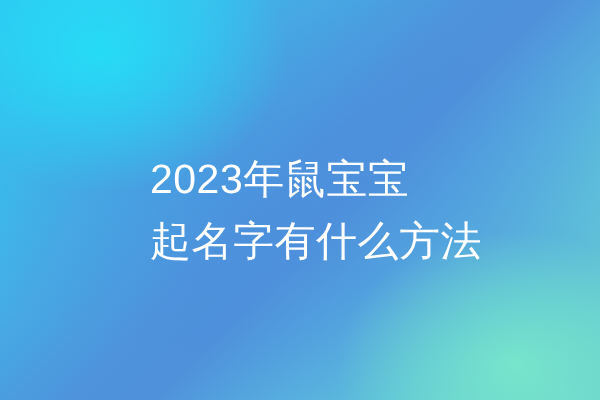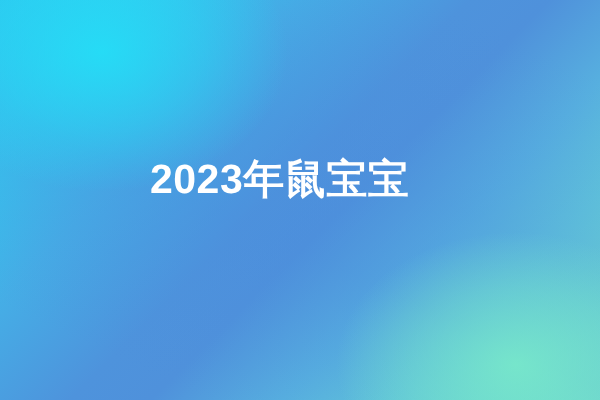--- a/index.html
+++ b/index.html
@@ -91,36 +91,37 @@
     top: 148px;
     width: 420px;
     z-index: 3;
   }
 
   .headline-line {
     display: block;
     color: #FFFFFF;
     font-size: 41px;
     line-height: 62px;
-    font-weight: 700;
+    font-weight: 400;
     letter-spacing: 0.5px;
     white-space: nowrap;
     text-rendering: geometricPrecision;
   }
 </style>
 </head>
 <body>
 
 <div class="banner">
 
   <div class="banner-bg"></div>
 
   <div class="banner-sheen"></div>
 
   <div class="banner-corner-glow"></div>
 
   <div class="banner-corner-glow-alt"></div>
 
   <div class="headline">
     <span class="headline-line">2023年鼠宝宝</span>
+    <span class="headline-line">起名字有什么方法</span>
   </div>
 
 </div>
 
 </body></html>

